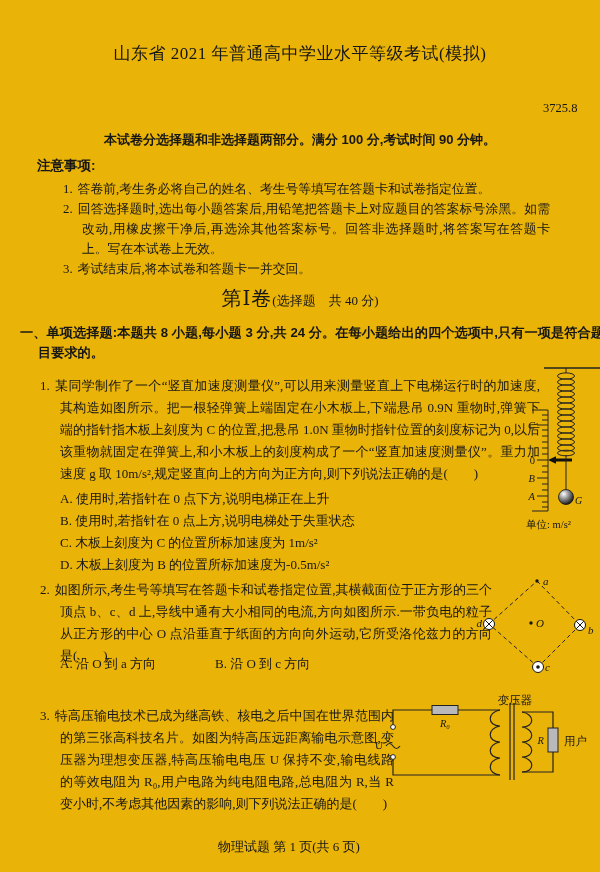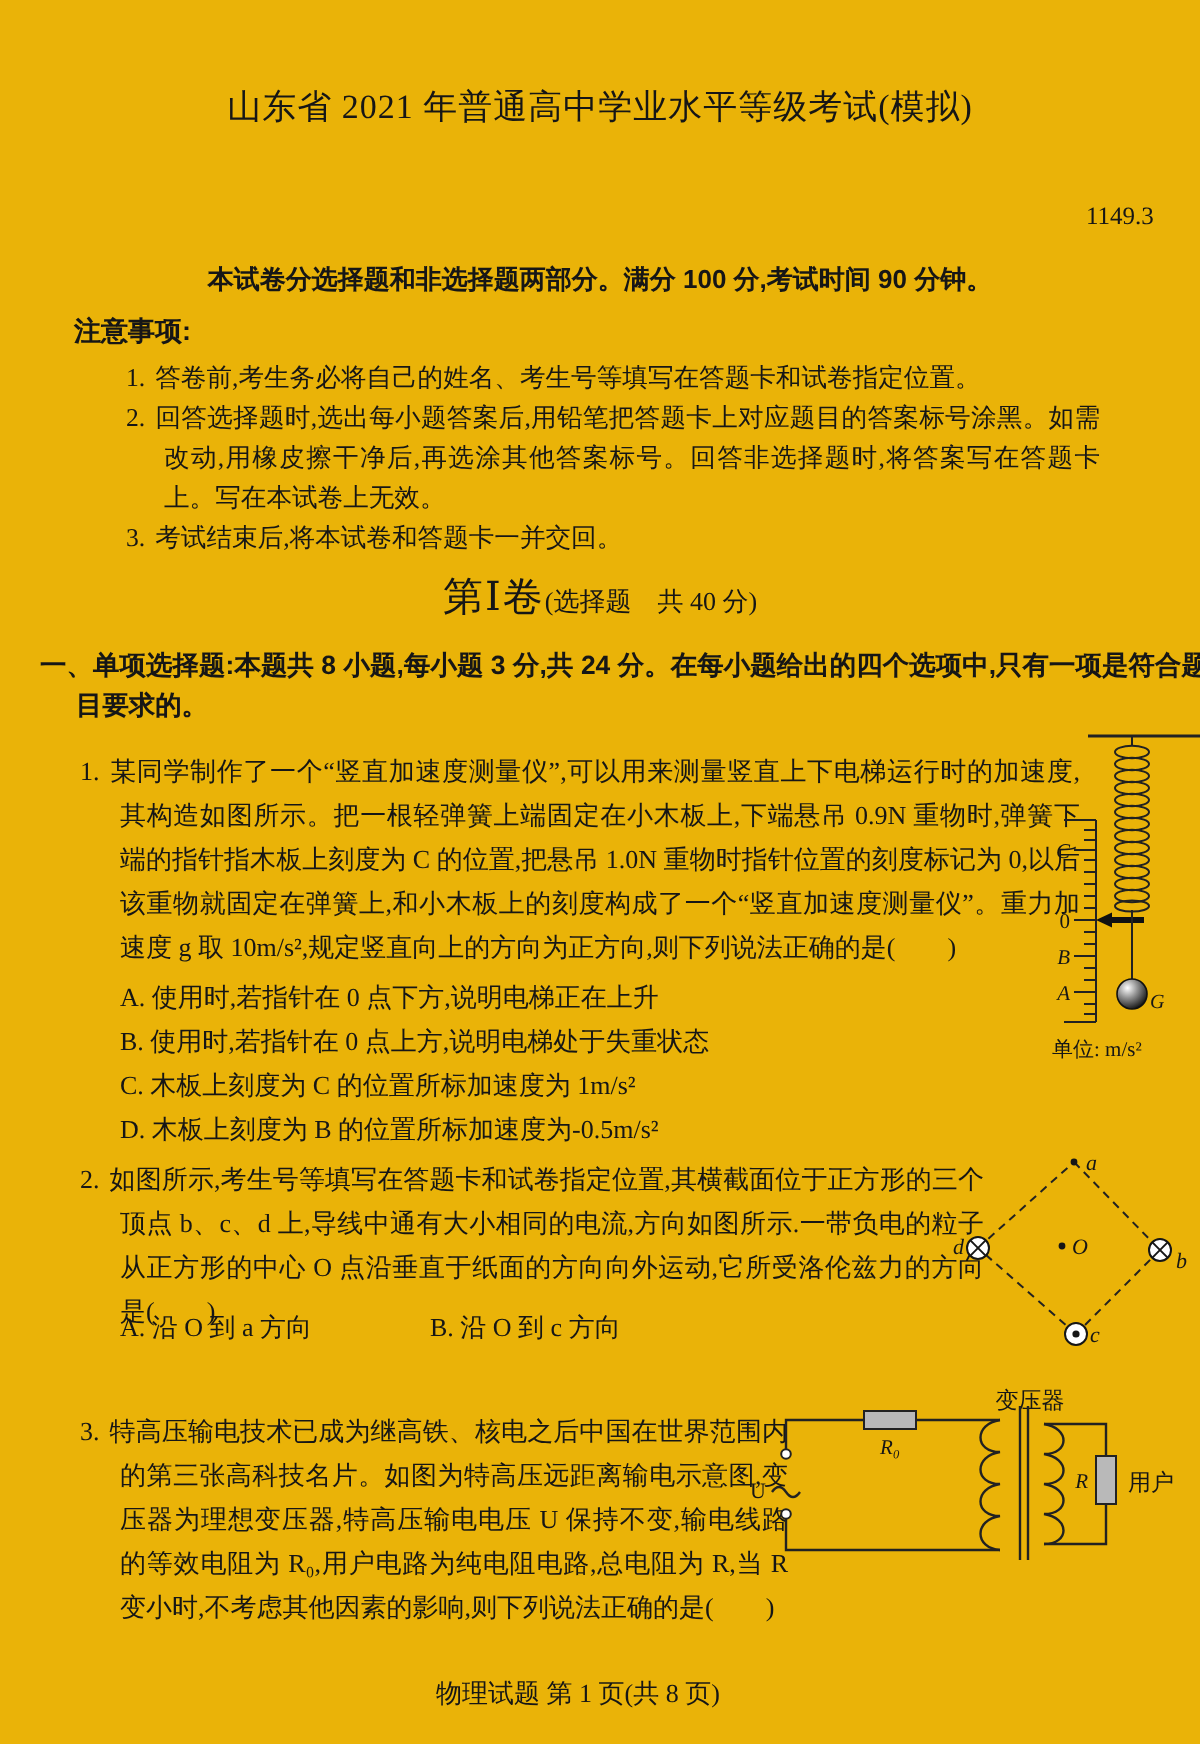--- a/index.html
+++ b/index.html
@@ -34,21 +34,21 @@
   .it{font-style:italic;}
   .wire{stroke:#222;stroke-width:1.2;fill:none;}
   .dash{stroke:#222;stroke-width:1;fill:none;stroke-dasharray:4 3;}
 </style>
 </head>
 <body>
 
 <div class="page">
 
   <div class="abs" id="exam-title">山东省 2021 年普通高中学业水平等级考试(模拟)</div>
-  <div class="abs" id="date">1149.3</div>
+  <div class="abs" id="date">3725.8</div>
   <div class="abs hei" id="summary">本试卷分选择题和非选择题两部分。满分 100 分,考试时间 90 分钟。</div>
 
   <div class="abs hei" id="notice-title">注意事项:</div>
   <div class="abs" id="notice-list">
     <div class="notice-item"><span class="num">1.</span><span>答卷前,考生务必将自己的姓名、考生号等填写在答题卡和试卷指定位置。</span></div>
     <div class="notice-item"><span class="num">2.</span><span>回答选择题时,选出每小题答案后,用铅笔把答题卡上对应题目的答案标号涂黑。如需改动,用橡皮擦干净后,再选涂其他答案标号。回答非选择题时,将答案写在答题卡上。写在本试卷上无效。</span></div>
     <div class="notice-item"><span class="num">3.</span><span>考试结束后,将本试卷和答题卡一并交回。</span></div>
   </div>
 
   <div class="abs" id="volume-heading">
@@ -182,14 +182,14 @@
     <line x1="142" y1="13" x2="142" y2="90" stroke="#222" stroke-width="1.2"></line>
     <line x1="146" y1="13" x2="146" y2="90" stroke="#222" stroke-width="1.2"></line>
     <path class="wire" d="M154,22 C167,24 167,37 154,37 C167,39 167,52 154,52 C167,54 167,67 154,67 C167,69 167,82 154,82"></path>
     <polyline class="wire" points="154,22 185,22 185,38"></polyline>
     <polyline class="wire" points="185,62 185,82 154,82"></polyline>
     <rect x="180" y="38" width="10" height="24" fill="#b9b9b9" stroke="#222" stroke-width="1"></rect>
     <text class="it" x="176" y="54" font-size="10.5" text-anchor="end">R</text>
     <text x="196" y="55" font-size="11.5">用户</text>
   </svg>
 
-  <div class="abs" id="footer">物理试题 第 1 页(共 8 页)</div>
+  <div class="abs" id="footer">物理试题 第 1 页(共 6 页)</div>
 </div>
 
 </body></html>

